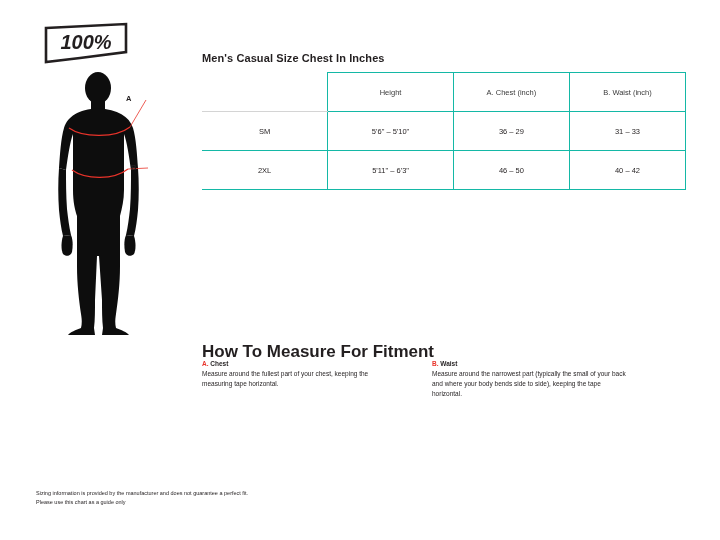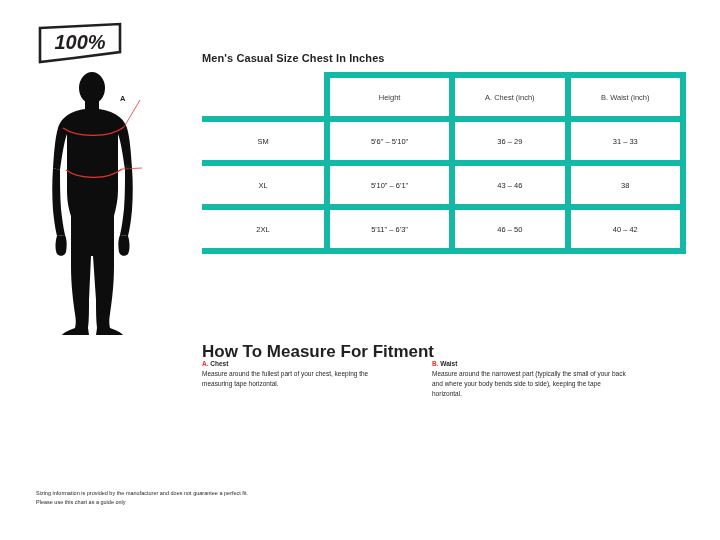--- a/index.html
+++ b/index.html
@@ -16,21 +16,21 @@
   }
   .page {
     position: relative;
     width: 720px;
     height: 540px;
   }
 
   
   .left-col {
     position: absolute;
-    left: 0;
+    left: 6px;
     top: 0;
     width: 190px;
     height: 540px;
     padding-left: 39px;
   }
   .logo {
     position: absolute;
     left: 36px;
     top: 22px;
     width: 88px;
@@ -70,21 +70,21 @@
   table.size-table {
     position: absolute;
     left: 202px;
     top: 72px;
     width: 484px;
     border-collapse: collapse;
     table-layout: fixed;
   }
   table.size-table th,
   table.size-table td {
-    border: 6px solid #14b8a6;
+    border: 1px solid #14b8a6;
     height: 38px;
     text-align: center;
     vertical-align: middle;
     font-size: 7.5px;
     font-weight: normal;
     color: #231f20;
     padding: 0;
   }
   table.size-table th {
     font-weight: normal;
@@ -232,26 +232,20 @@
       </tr>
     </thead>
     <tbody>
       <tr>
         <td class="size-cell">SM</td>
         <td>5'6" – 5'10"</td>
         <td>36 – 29</td>
         <td>31 – 33</td>
       </tr>
       <tr>
-        <td class="size-cell">XL</td>
-        <td>5'10" – 6'1"</td>
-        <td>43 – 46</td>
-        <td>38</td>
-      </tr>
-      <tr>
         <td class="size-cell">2XL</td>
         <td>5'11" – 6'3"</td>
         <td>46 – 50</td>
         <td>40 – 42</td>
       </tr>
     </tbody>
   </table>
 
   <div class="howto-title">How To Measure For Fitment</div>
 

